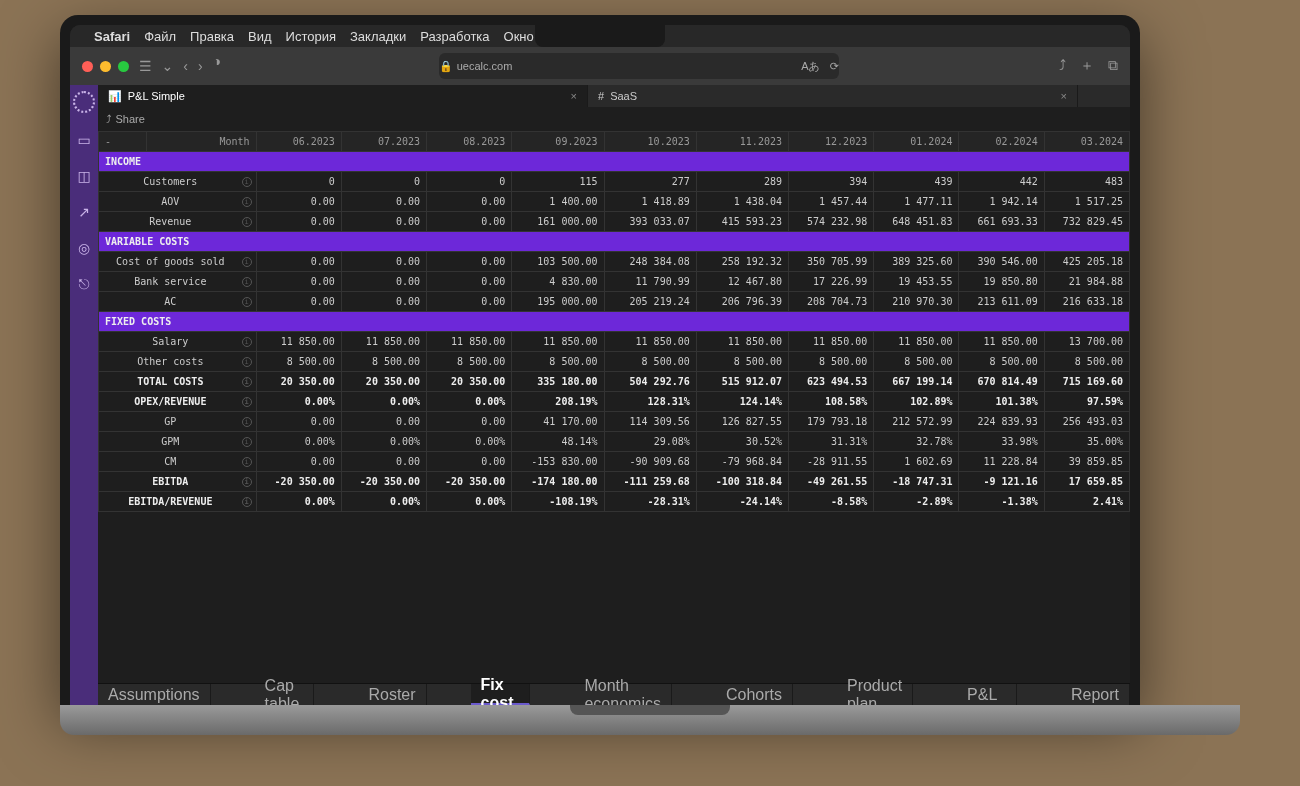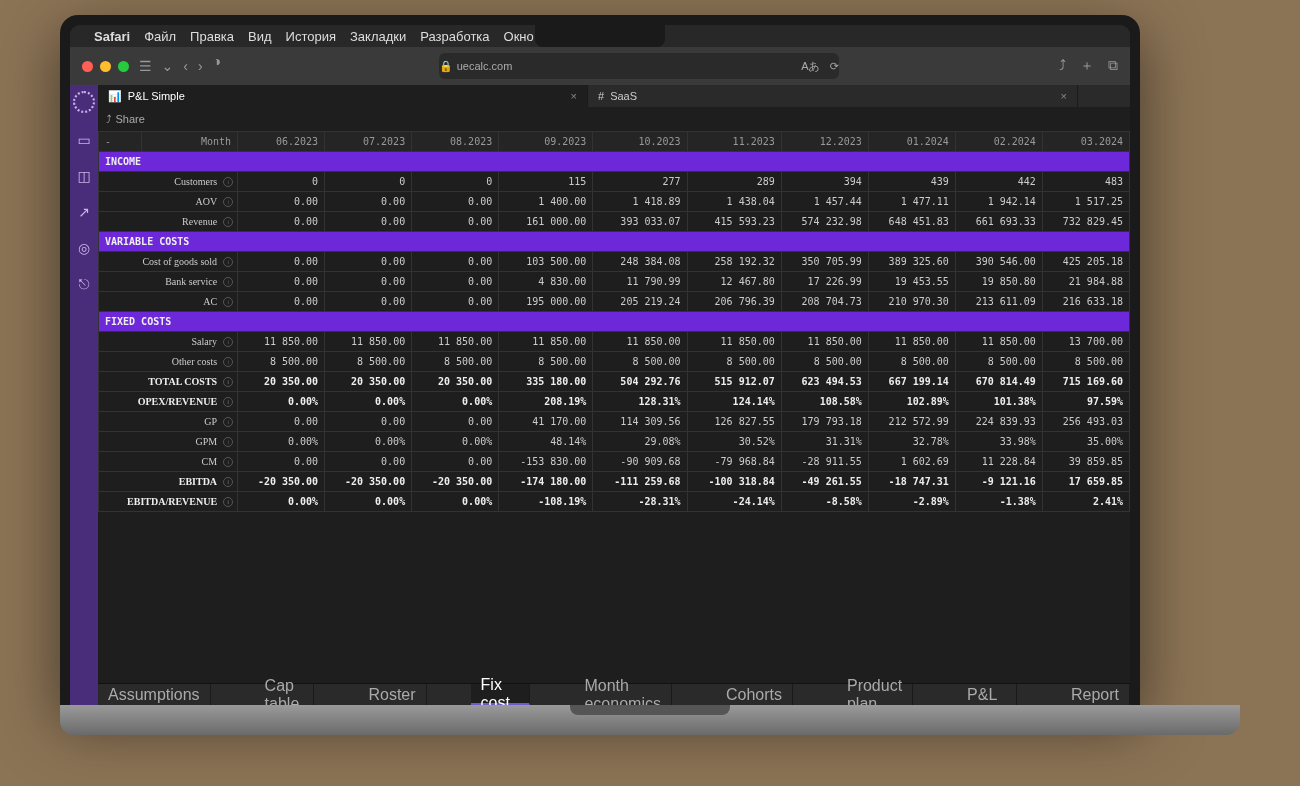--- a/index.html
+++ b/index.html
@@ -156,25 +156,24 @@
   th, td {
     border: 1px solid #333;
     padding: 3px 6px;
     text-align: right;
     color: #ccc;
     white-space: nowrap;
     height: 20px;
   }
   th { background: #252525; color: #999; font-weight: normal; }
   td.row-label {
-    text-align: right;
+    text-align: center;
     position: relative;
     padding-right: 20px;
     min-width: 110px;
-    font-family: Liberation Serif, serif;
   }
   td.row-label .info {
     position: absolute;
     right: 4px;
     top: 50%;
     transform: translateY(-50%);
     color: #555;
     border: 1px solid #555;
     border-radius: 50%;
     width: 10px; height: 10px;
@@ -198,21 +197,21 @@
   .btab {
     flex: 1;
     display: flex;
     align-items: center;
     justify-content: flex-start;
     padding: 0 10px;
     color: #aaa;
     border-right: 1px solid #1a1a1a;
     cursor: pointer;
   }
-  .btab.active { background: #1e1e1e; color: #fff; border-bottom: 2px solid #6a5acd; }
+  .btab.active { background: #1e1e1e; color: #fff; border-bottom: 2px solid #6a5acd; font-weight: bold; }
   .laptop-base {
     width: 1180px;
     height: 30px;
     background: linear-gradient(#9a9a9a, #6a6a6a);
     border-radius: 0 0 14px 14px;
     margin: 0 auto;
     position: relative;
   }
   .laptop-base::before {
     content: "";

